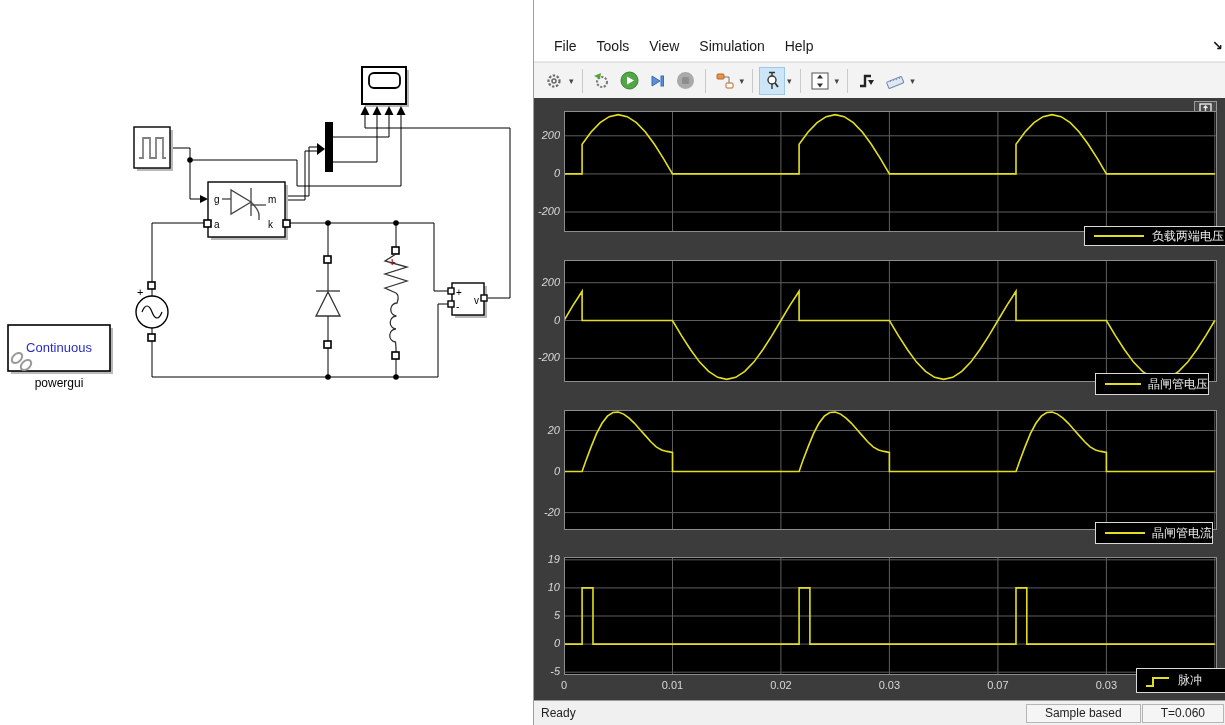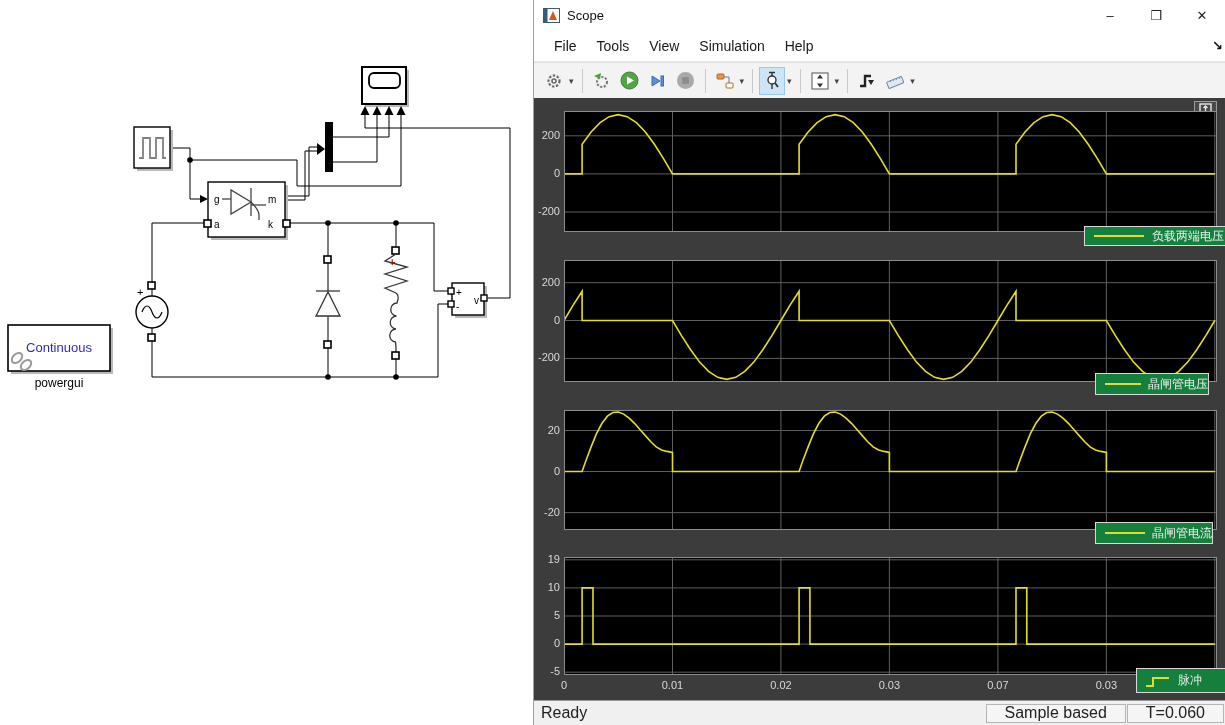--- a/index.html
+++ b/index.html
@@ -30,30 +30,30 @@
     border-top:1px solid #e2e2e2; display:flex; align-items:center; padding-left:6px; }
   .tb-btn { height:28px; min-width:26px; display:flex; align-items:center; justify-content:center;
     margin:0 1px; border:1px solid transparent; }
   .tb-btn.active { background:#cde6f7; border:1px solid #9ac9eb; }
   .tb-caret { font-size:9px; color:#444; margin:0 3px 0 1px; }
   .tb-sep { width:1px; height:24px; background:#c9c9c9; margin:0 5px; }
 
   #scope-canvas { position:absolute; left:0; top:98px; right:0; bottom:25px; background:#3c3c3c; }
   .axes { position:absolute; left:30px; width:653px; }
   .ytick, .xtick { position:absolute; font-size:11px; color:#d8d8d8; }
-  .ytick { left:0; width:26px; text-align:right; }
+  .ytick { left:0; width:26px; text-align:right;font-style:italic; }
   .xtick { width:50px; text-align:center; }
-  .legend { position:absolute; background:#15803d; border:1px solid #d9d9d9;
+  .legend { position:absolute; background:#000000; border:1px solid #d9d9d9;
     display:flex; align-items:center; padding-left:8px; gap:7px; overflow:hidden; }
   .legend .lg-label { font-size:12px; color:#efefef; white-space:nowrap; }
   #panel-btn { position:absolute; left:660px; top:3px; width:23px; height:15px; background:#4a4a4a;
     border:1px solid #9b9b9b; display:flex; align-items:center; justify-content:center; }
 
   #statusbar { position:absolute; left:0; bottom:0; right:0; height:25px; background:#f0f0f0;
-    border-top:1px solid #9a9a9a; display:flex; align-items:center; font-size:16px; color:#222; }
+    border-top:1px solid #9a9a9a; display:flex; align-items:center; font-size:12px; color:#222; }
   #status-left { padding-left:7px; flex:1; }
   .status-cell { border:1px solid #b5b5b5; background:#f5f5f5; height:19px; display:flex;
     align-items:center; padding:0 18px; margin-right:1px; }
 </style>
 </head>
 <body>
 
 <div id="stage">
 
   <div id="model-panel">
@@ -169,33 +169,20 @@
           <ellipse cx="17" cy="358" rx="6" ry="4" transform="rotate(-42 17 358)"></ellipse>
           <ellipse cx="26" cy="365" rx="6" ry="4" transform="rotate(-42 26 365)"></ellipse>
         </g>
         <text x="59" y="387" font-size="12" fill="#000" text-anchor="middle">powergui</text>
       </g>
     </svg>
   </div>
 
   <div id="scope-window">
 
-    <div id="titlebar">
-      <svg width="17" height="15" viewBox="0 0 17 15">
-        <rect x="0.5" y="0.5" width="16" height="14" fill="#fff" stroke="#38597a"></rect>
-        <rect x="1" y="1" width="3.5" height="13" fill="#38597a"></rect>
-        <polygon points="6,12 10,3 14,12" fill="#d45519"></polygon>
-      </svg>
-      <span class="title">Scope</span>
-      <div id="win-controls">
-        <div class="win-btn">–</div>
-        <div class="win-btn">❒</div>
-        <div class="win-btn">✕</div>
-      </div>
-    </div>
 
     <div id="menubar">
       <span class="menu-item">File</span>
       <span class="menu-item">Tools</span>
       <span class="menu-item">View</span>
       <span class="menu-item">Simulation</span>
       <span class="menu-item">Help</span>
       <span id="menu-overflow">↘</span>
     </div>
 

